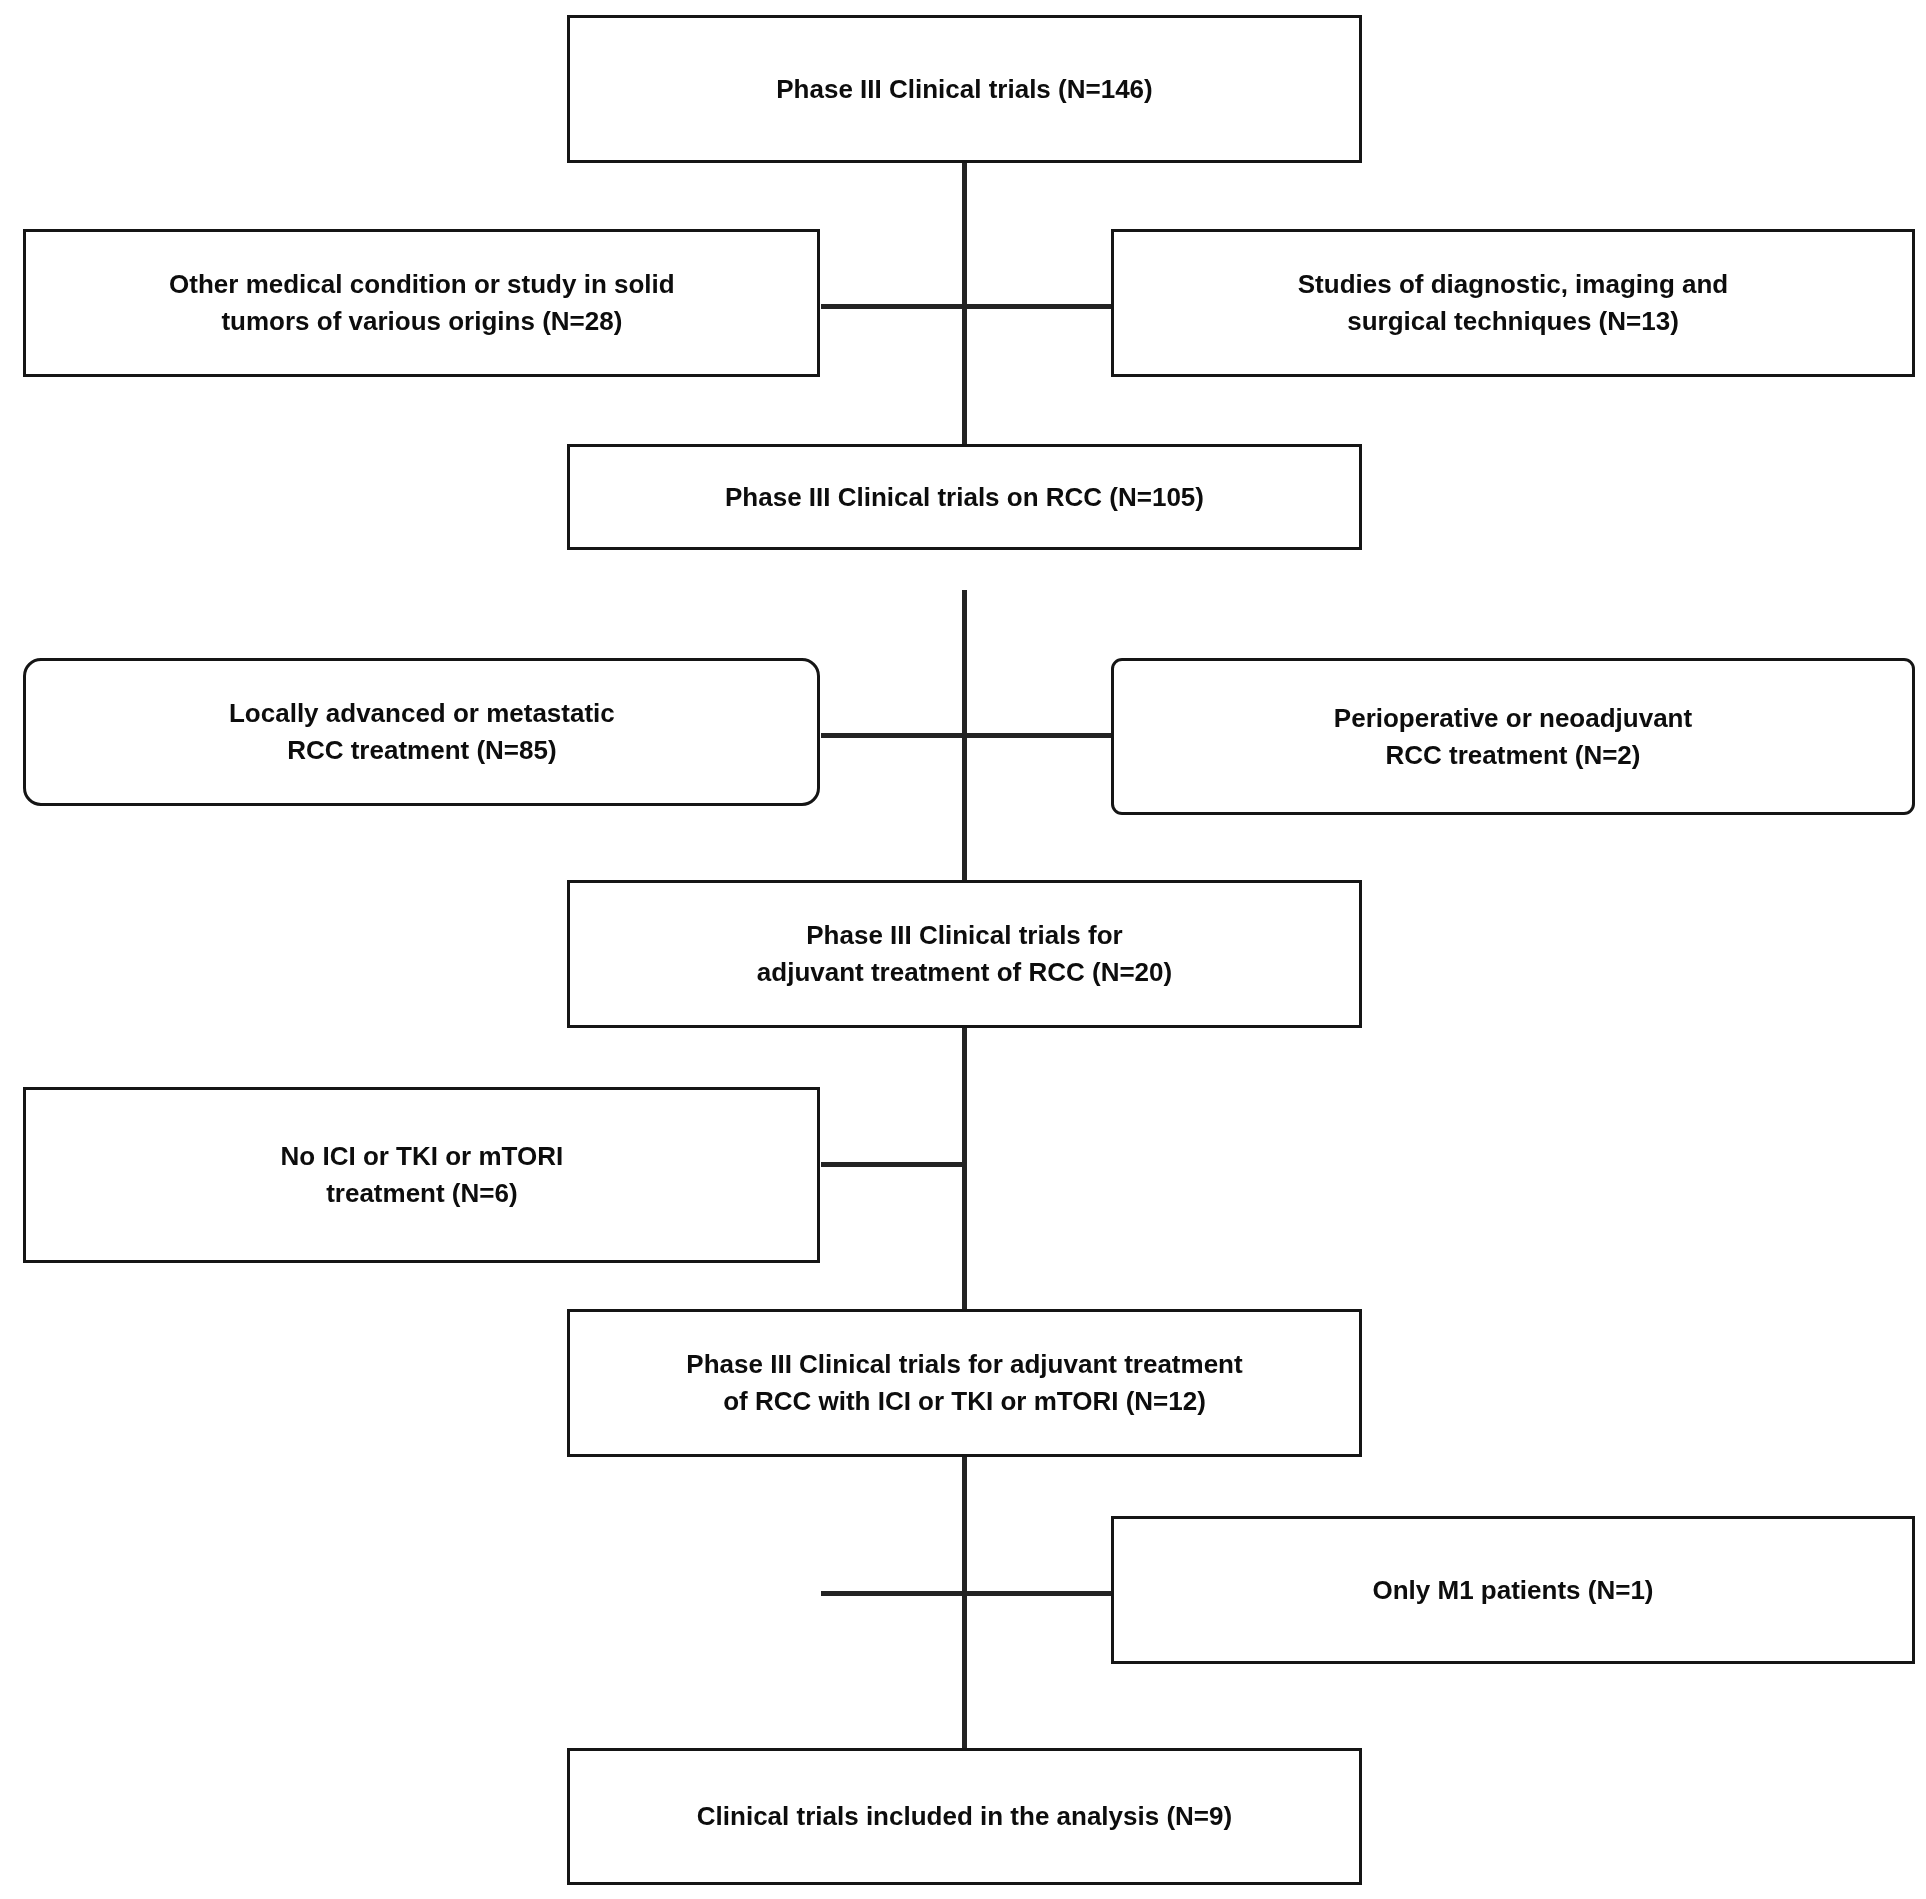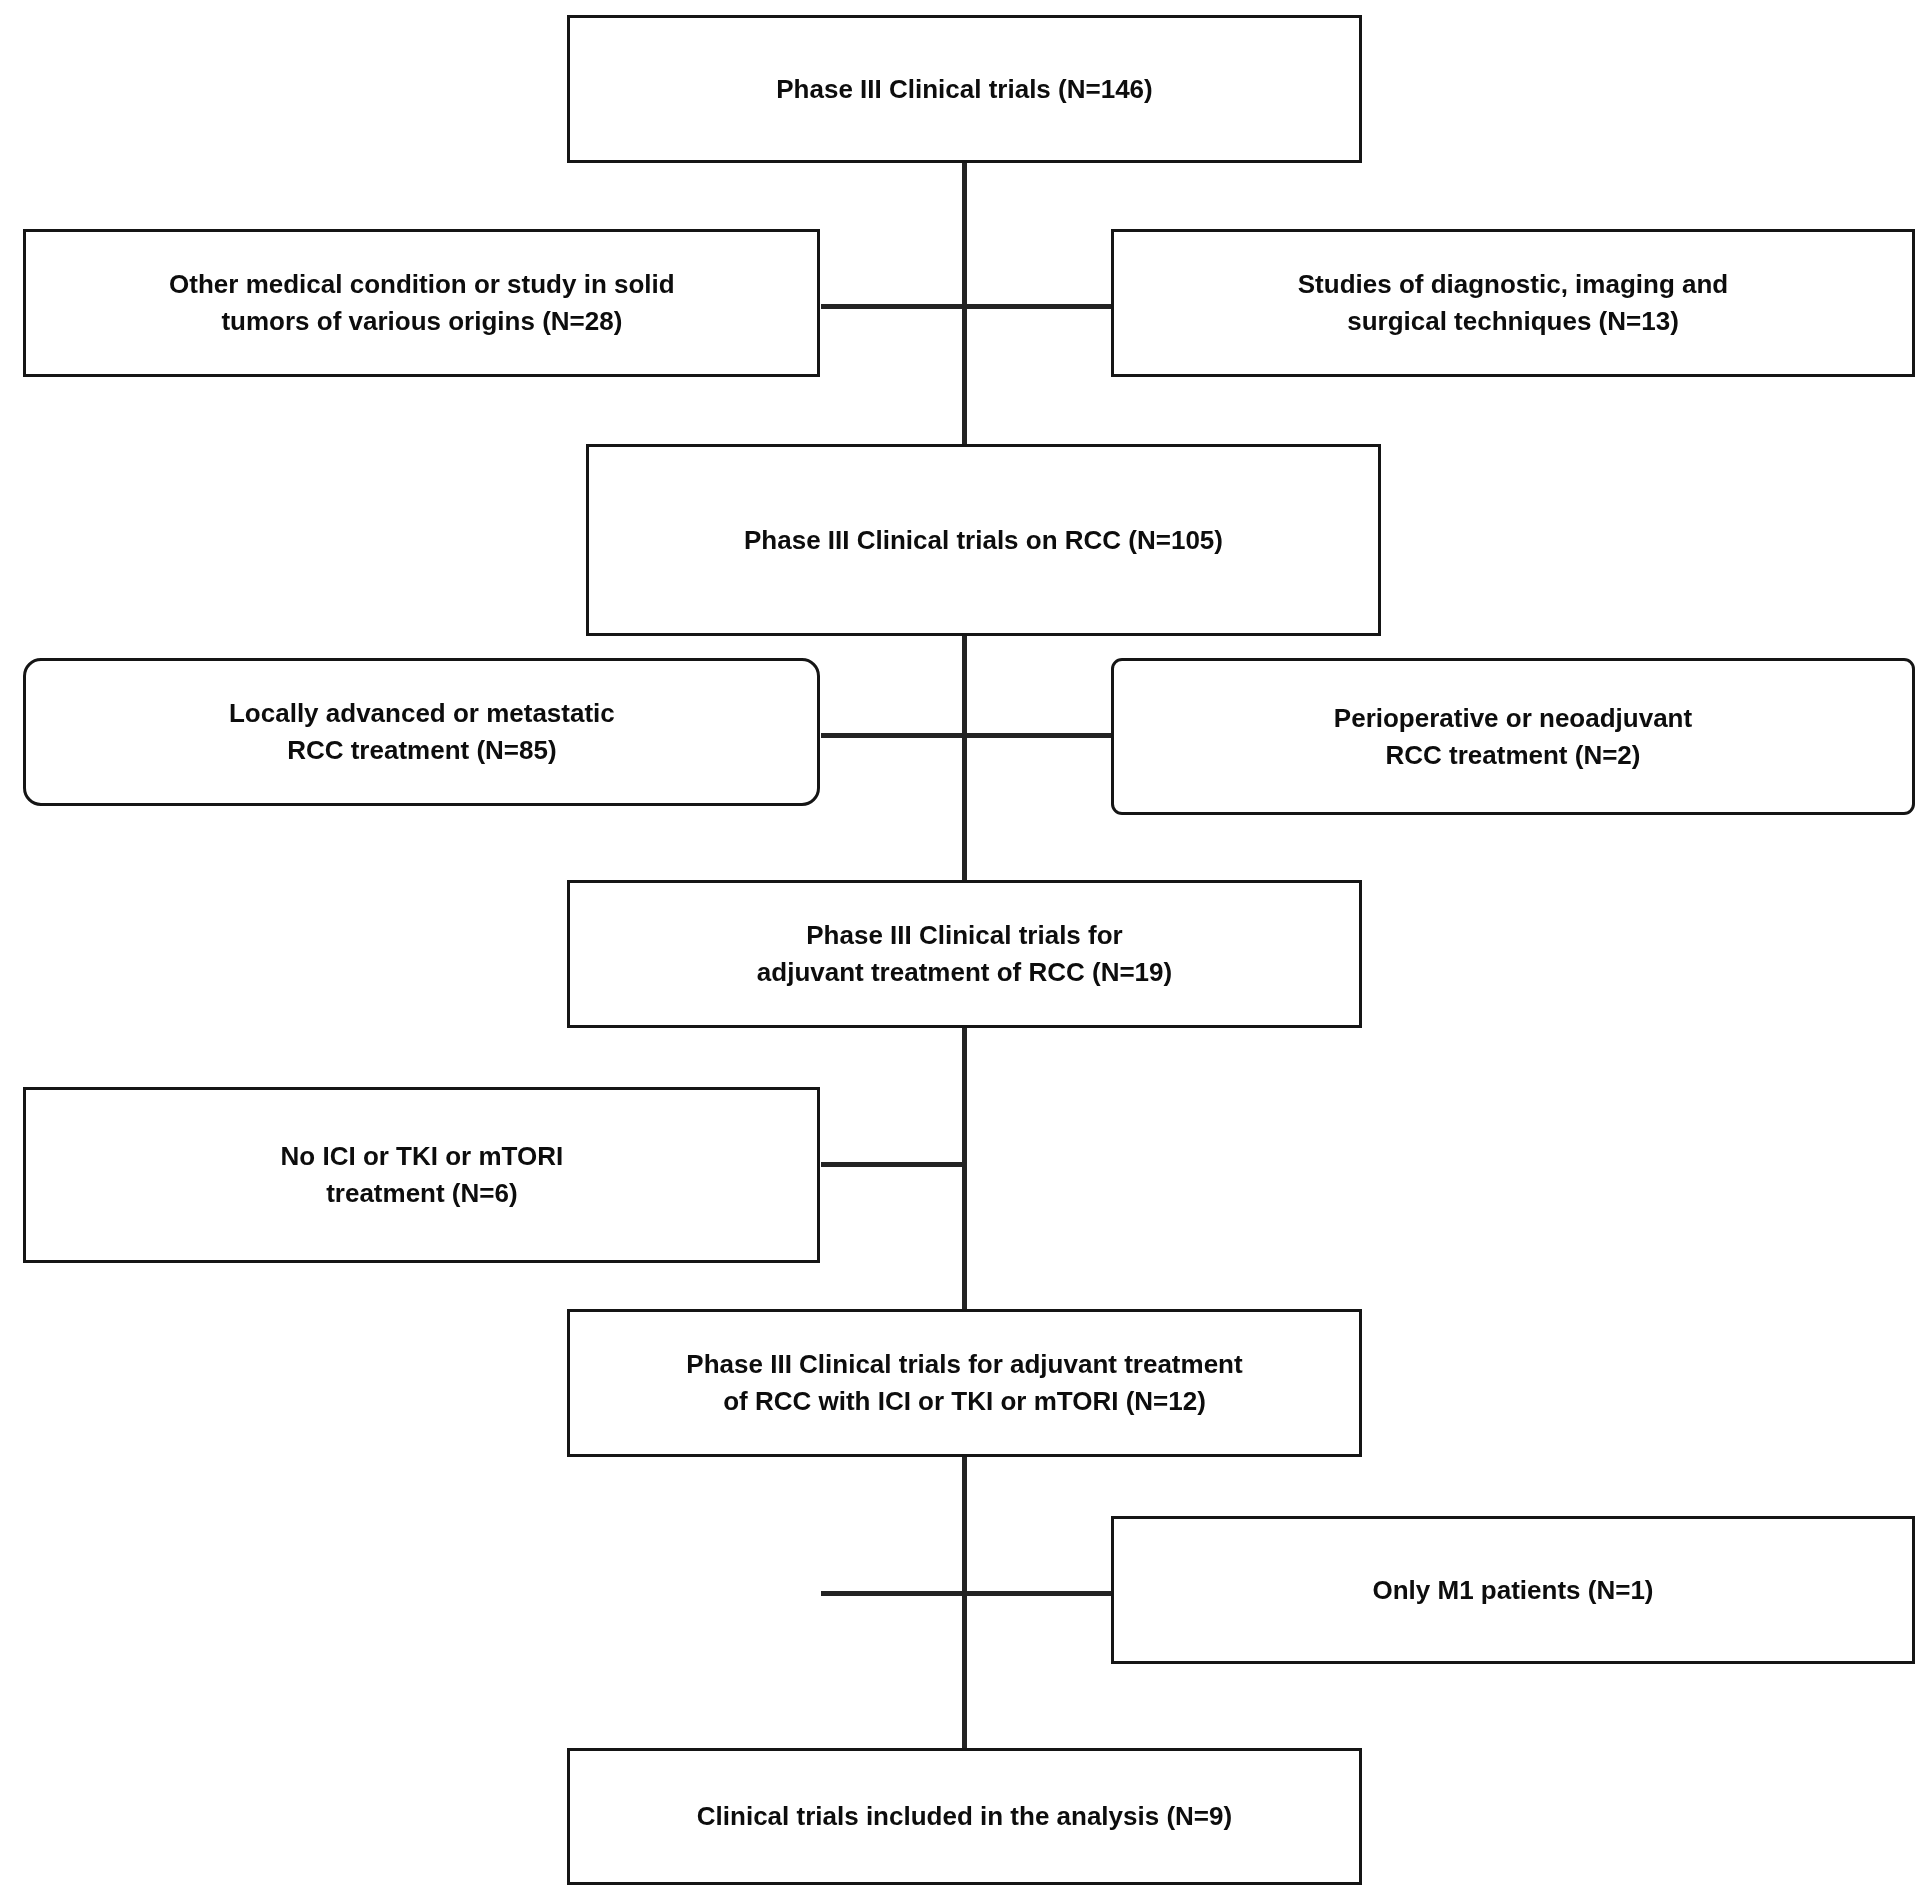--- a/index.html
+++ b/index.html
@@ -79,37 +79,37 @@
   <div class="node" style="left:23.4px; top:229px; width:797px; height:148px;">
     <span class="node-text">Other medical condition or study in solid
 tumors of various origins (N=28)</span>
   </div>
 
   <div class="node" style="left:1111px; top:229px; width:804px; height:148px;">
     <span class="node-text">Studies of diagnostic, imaging and
 surgical techniques (N=13)</span>
   </div>
 
-  <div class="node" style="left:586px; top:444px; width:795px; height:192px;">
+  <div class="node" style="left:567px; top:444px; width:795px; height:106px;">
     <span class="node-text">Phase III Clinical trials on RCC (N=105)</span>
   </div>
 
   <div class="node" style="left:23.4px; top:658px; width:797px; height:148px;border-radius:18px;">
     <span class="node-text">Locally advanced or metastatic
 RCC treatment (N=85)</span>
   </div>
 
   <div class="node" style="left:1111px; top:658px; width:804px; height:157px;border-radius:11px;">
     <span class="node-text">Perioperative or neoadjuvant
 RCC treatment (N=2)</span>
   </div>
 
   <div class="node" style="left:567px; top:880px; width:795px; height:148px;">
     <span class="node-text">Phase III Clinical trials for
-adjuvant treatment of RCC (N=19)</span>
+adjuvant treatment of RCC (N=20)</span>
   </div>
 
   <div class="node" style="left:23.4px; top:1087px; width:797px; height:176px;">
     <span class="node-text">No ICI or TKI or mTORI
 treatment (N=6)</span>
   </div>
 
   <div class="node" style="left:567px; top:1309px; width:795px; height:148px;">
     <span class="node-text">Phase III Clinical trials  for adjuvant treatment
 of RCC with ICI or TKI or mTORI (N=12)</span>

